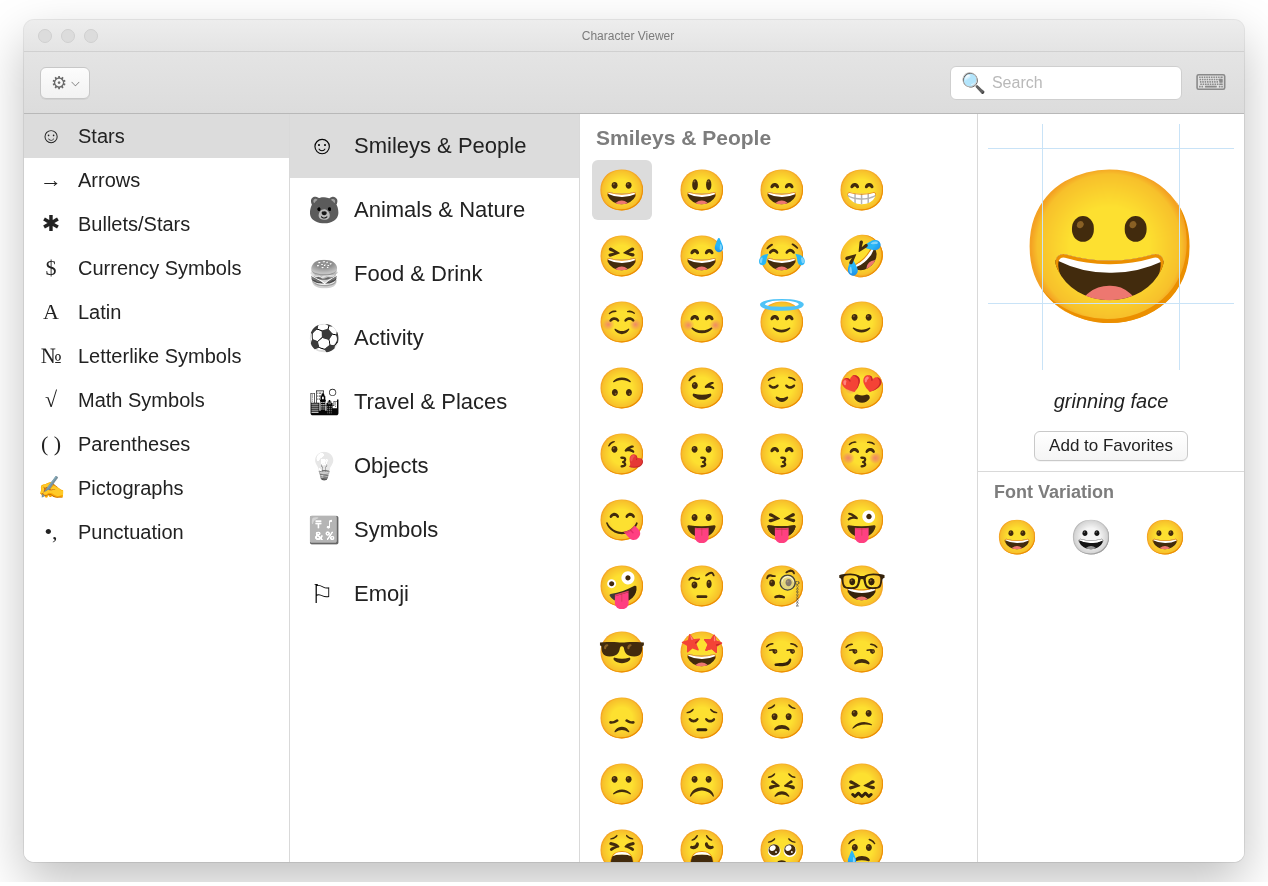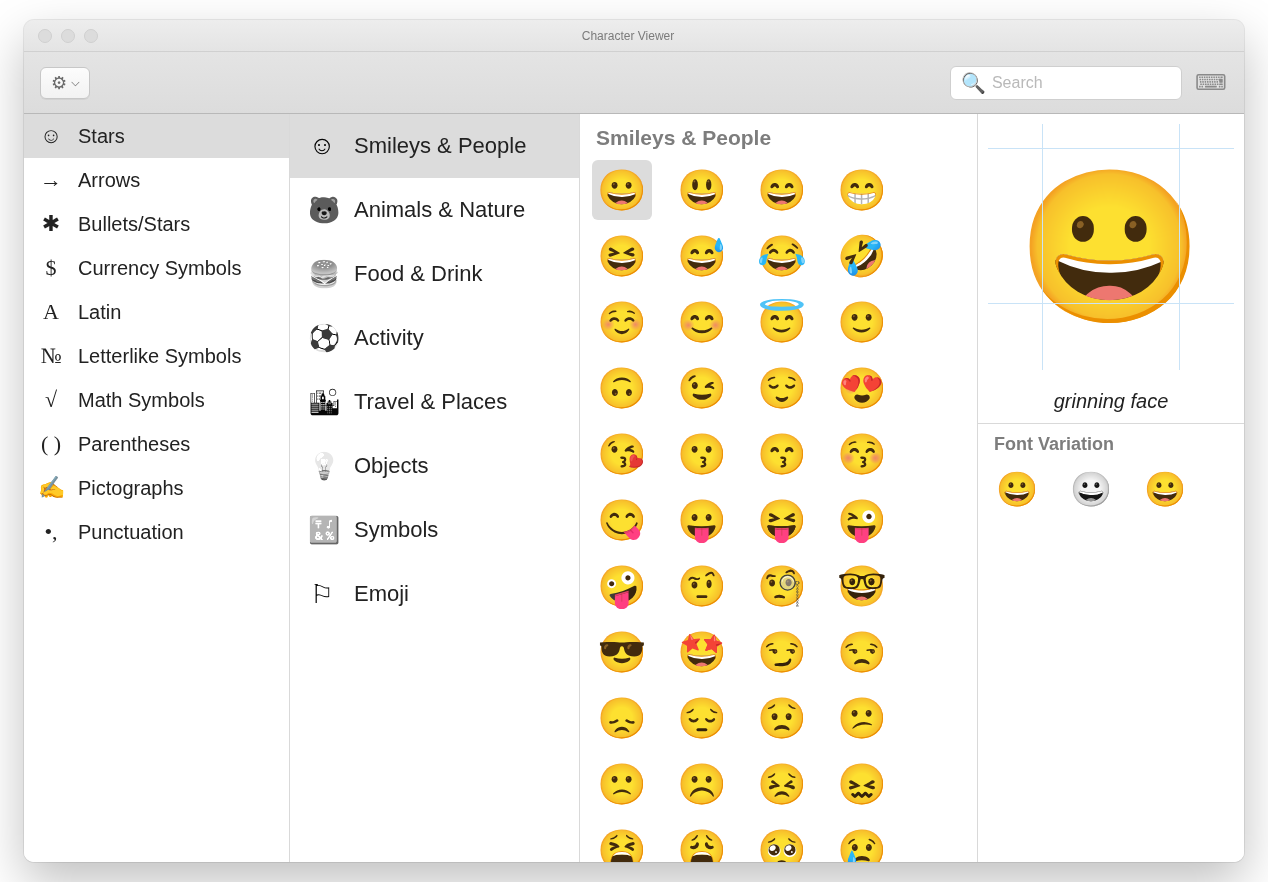--- a/index.html
+++ b/index.html
@@ -407,20 +407,21 @@
     <div class="col4">
       <div class="preview">
         <div class="preview-box">
           <div class="grid-line grid-v1"></div>
           <div class="grid-line grid-v2"></div>
           <div class="grid-line grid-h1"></div>
           <div class="grid-line grid-h2"></div>
           <div class="preview-emoji">😀</div>
         </div>
         <div class="preview-name">grinning face</div>
+        <button class="fav-btn">Add to Favorites</button>
       </div>
       <div class="font-var">
         <div class="section-header">Font Variation</div>
         <div class="var-row" id="var-row">
             <span>😀</span>
             <span class="bw">😀</span>
             <span>😀</span>
           </div>
       </div>
     </div>

